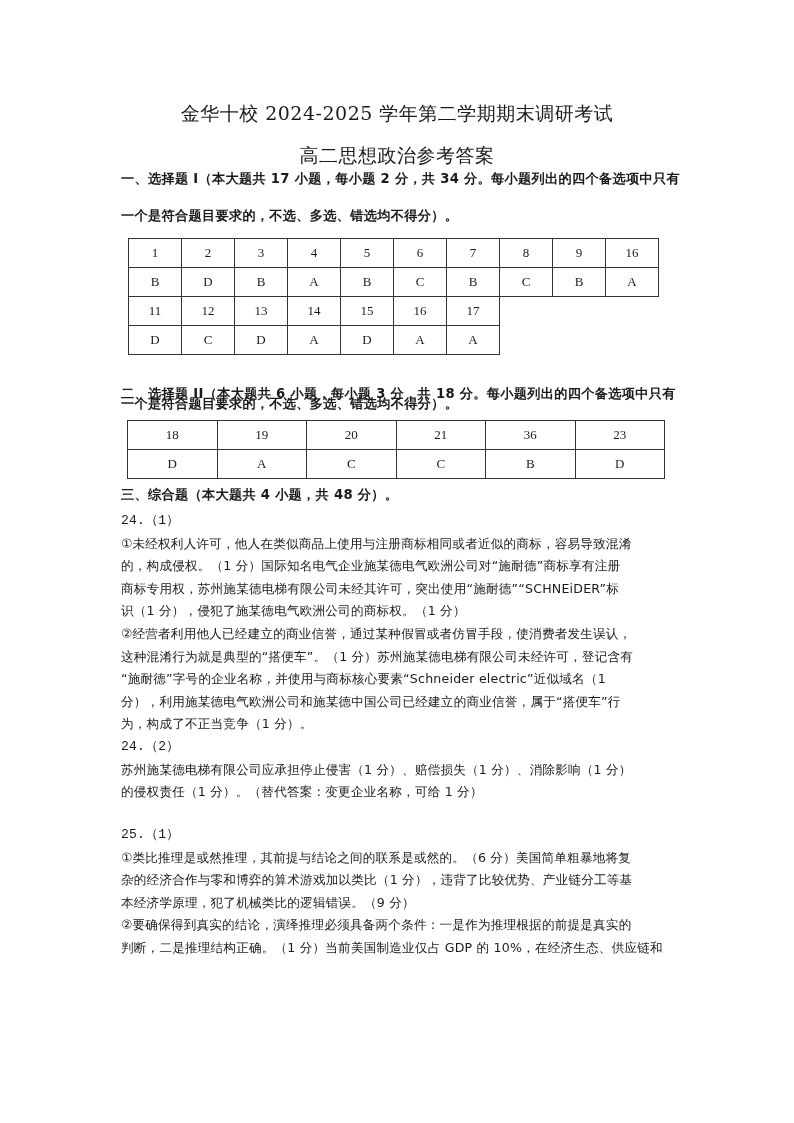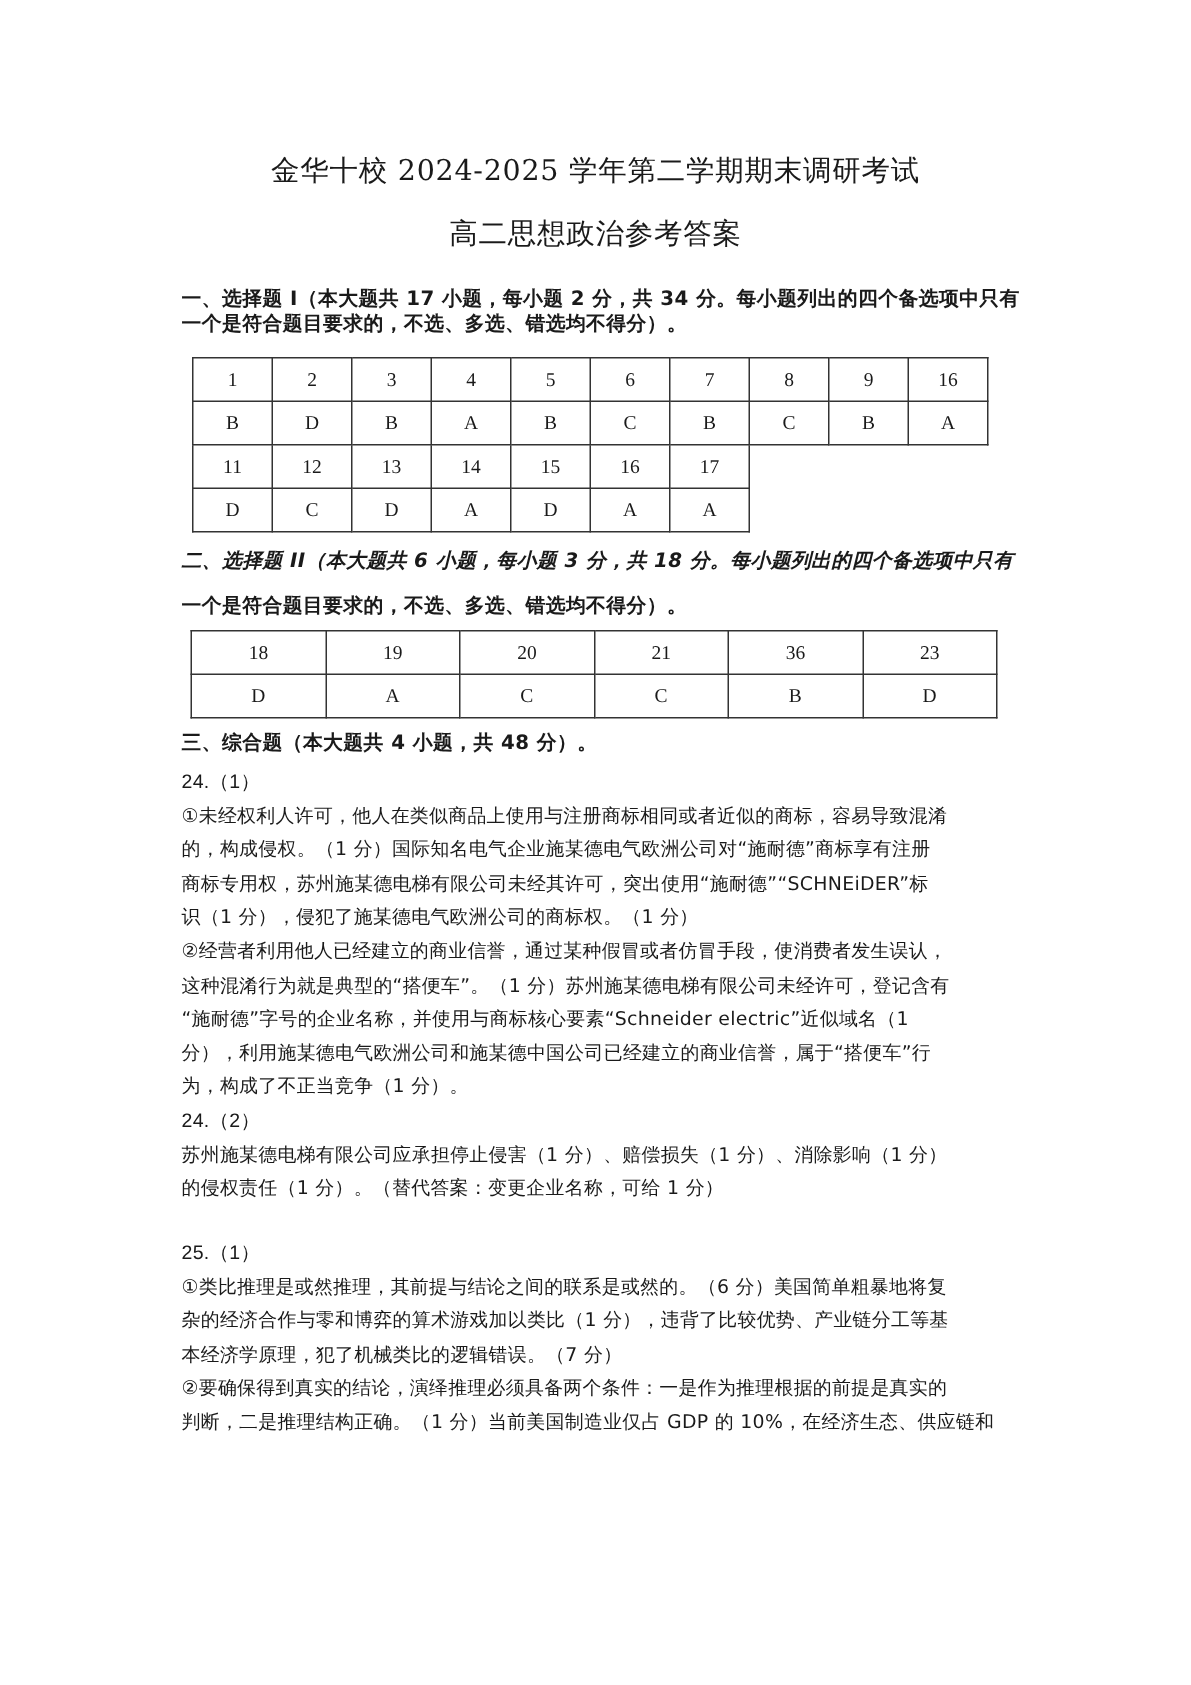--- a/index.html
+++ b/index.html
@@ -11,31 +11,31 @@
     .sec-head { position: absolute; left: 121px; width: 560px; font-size: 13.2px; font-weight: bold; font-family: "DejaVu Sans", sans-serif; letter-spacing: 0.3px; white-space: nowrap; }
     table.ans { position: absolute; border-collapse: collapse; font-family: "Liberation Serif", serif; font-size: 13px; }
     table.ans td { border: 1px solid #333; text-align: center; padding: 0; height: 28px; }
     #t1 { left: 128px; top: 238px; }
     #t1 td { width: 52px; }
     #t1 tr.short td.empty { border: none; }
     #t2 { left: 127px; top: 420px; }
     #t2 td { width: 88.5px; }
     .body-text { position: absolute; left: 121px; width: 545px; font-size: 12.6px; line-height: 22.6px; font-family: "DejaVu Sans", sans-serif; letter-spacing: 0.2px; }
     .ln { display: block; white-space: nowrap; }
-    .qnum { font-family: Liberation Sans, sans-serif; font-size: 13px; }
+    .qnum { font-family: Liberation Mono, monospace; font-size: 13px; }
   </style>
 </head>
 <body>
 
 <div class="page">
 
   <div class="title title1">金华十校 2024-2025 学年第二学期期末调研考试</div>
   <div class="title title2">高二思想政治参考答案</div>
 
-  <div class="sec-head" style="top:190px;">一、选择题 I（本大题共 17 小题，每小题 2 分，共 34 分。每小题列出的四个备选项中只有</div>
+  <div class="sec-head" style="top:170px;">一、选择题 I（本大题共 17 小题，每小题 2 分，共 34 分。每小题列出的四个备选项中只有</div>
   <div class="sec-head" style="top:207px;">一个是符合题目要求的，不选、多选、错选均不得分）。</div>
 
   <table class="ans" id="t1">
     <tbody>
         <tr>
       <td>1</td>
       <td>2</td>
       <td>3</td>
       <td>4</td>
       <td>5</td>
@@ -77,21 +77,21 @@
       <td>D</td>
       <td>A</td>
       <td>A</td>
       <td class="empty"></td>
       <td class="empty"></td>
       <td class="empty"></td>
     </tr>
   </tbody>
     </table>
 
-  <div class="sec-head" style="top:365px;font-style:italic;">二、选择题 II（本大题共 6 小题，每小题 3 分，共 18 分。每小题列出的四个备选项中只有</div>
+  <div class="sec-head" style="top:385px;">二、选择题 II（本大题共 6 小题，每小题 3 分，共 18 分。每小题列出的四个备选项中只有</div>
   <div class="sec-head" style="top:395px;">一个是符合题目要求的，不选、多选、错选均不得分）。</div>
 
   <table class="ans" id="t2">
     <tbody>
         <tr>
       <td>18</td>
       <td>19</td>
       <td>20</td>
       <td>21</td>
       <td>36</td>
@@ -123,18 +123,18 @@
     <span class="ln">为，构成了不正当竞争（1 分）。</span>
     <span class="ln qnum">24.（2）</span>
     <span class="ln">苏州施某德电梯有限公司应承担停止侵害（1 分）、赔偿损失（1 分）、消除影响（1 分）</span>
     <span class="ln">的侵权责任（1 分）。（替代答案：变更企业名称，可给 1 分）</span>
   </div>
 
   <div class="body-text" style="top:824px;">
     <span class="ln qnum">25.（1）</span>
     <span class="ln">①类比推理是或然推理，其前提与结论之间的联系是或然的。（6 分）美国简单粗暴地将复</span>
     <span class="ln">杂的经济合作与零和博弈的算术游戏加以类比（1 分），违背了比较优势、产业链分工等基</span>
-    <span class="ln">本经济学原理，犯了机械类比的逻辑错误。（7 分）</span>
+    <span class="ln">本经济学原理，犯了机械类比的逻辑错误。（9 分）</span>
     <span class="ln">②要确保得到真实的结论，演绎推理必须具备两个条件：一是作为推理根据的前提是真实的</span>
     <span class="ln">判断，二是推理结构正确。（1 分）当前美国制造业仅占 GDP 的 10%，在经济生态、供应链和</span>
   </div>
 
 </div>
 
 </body></html>

